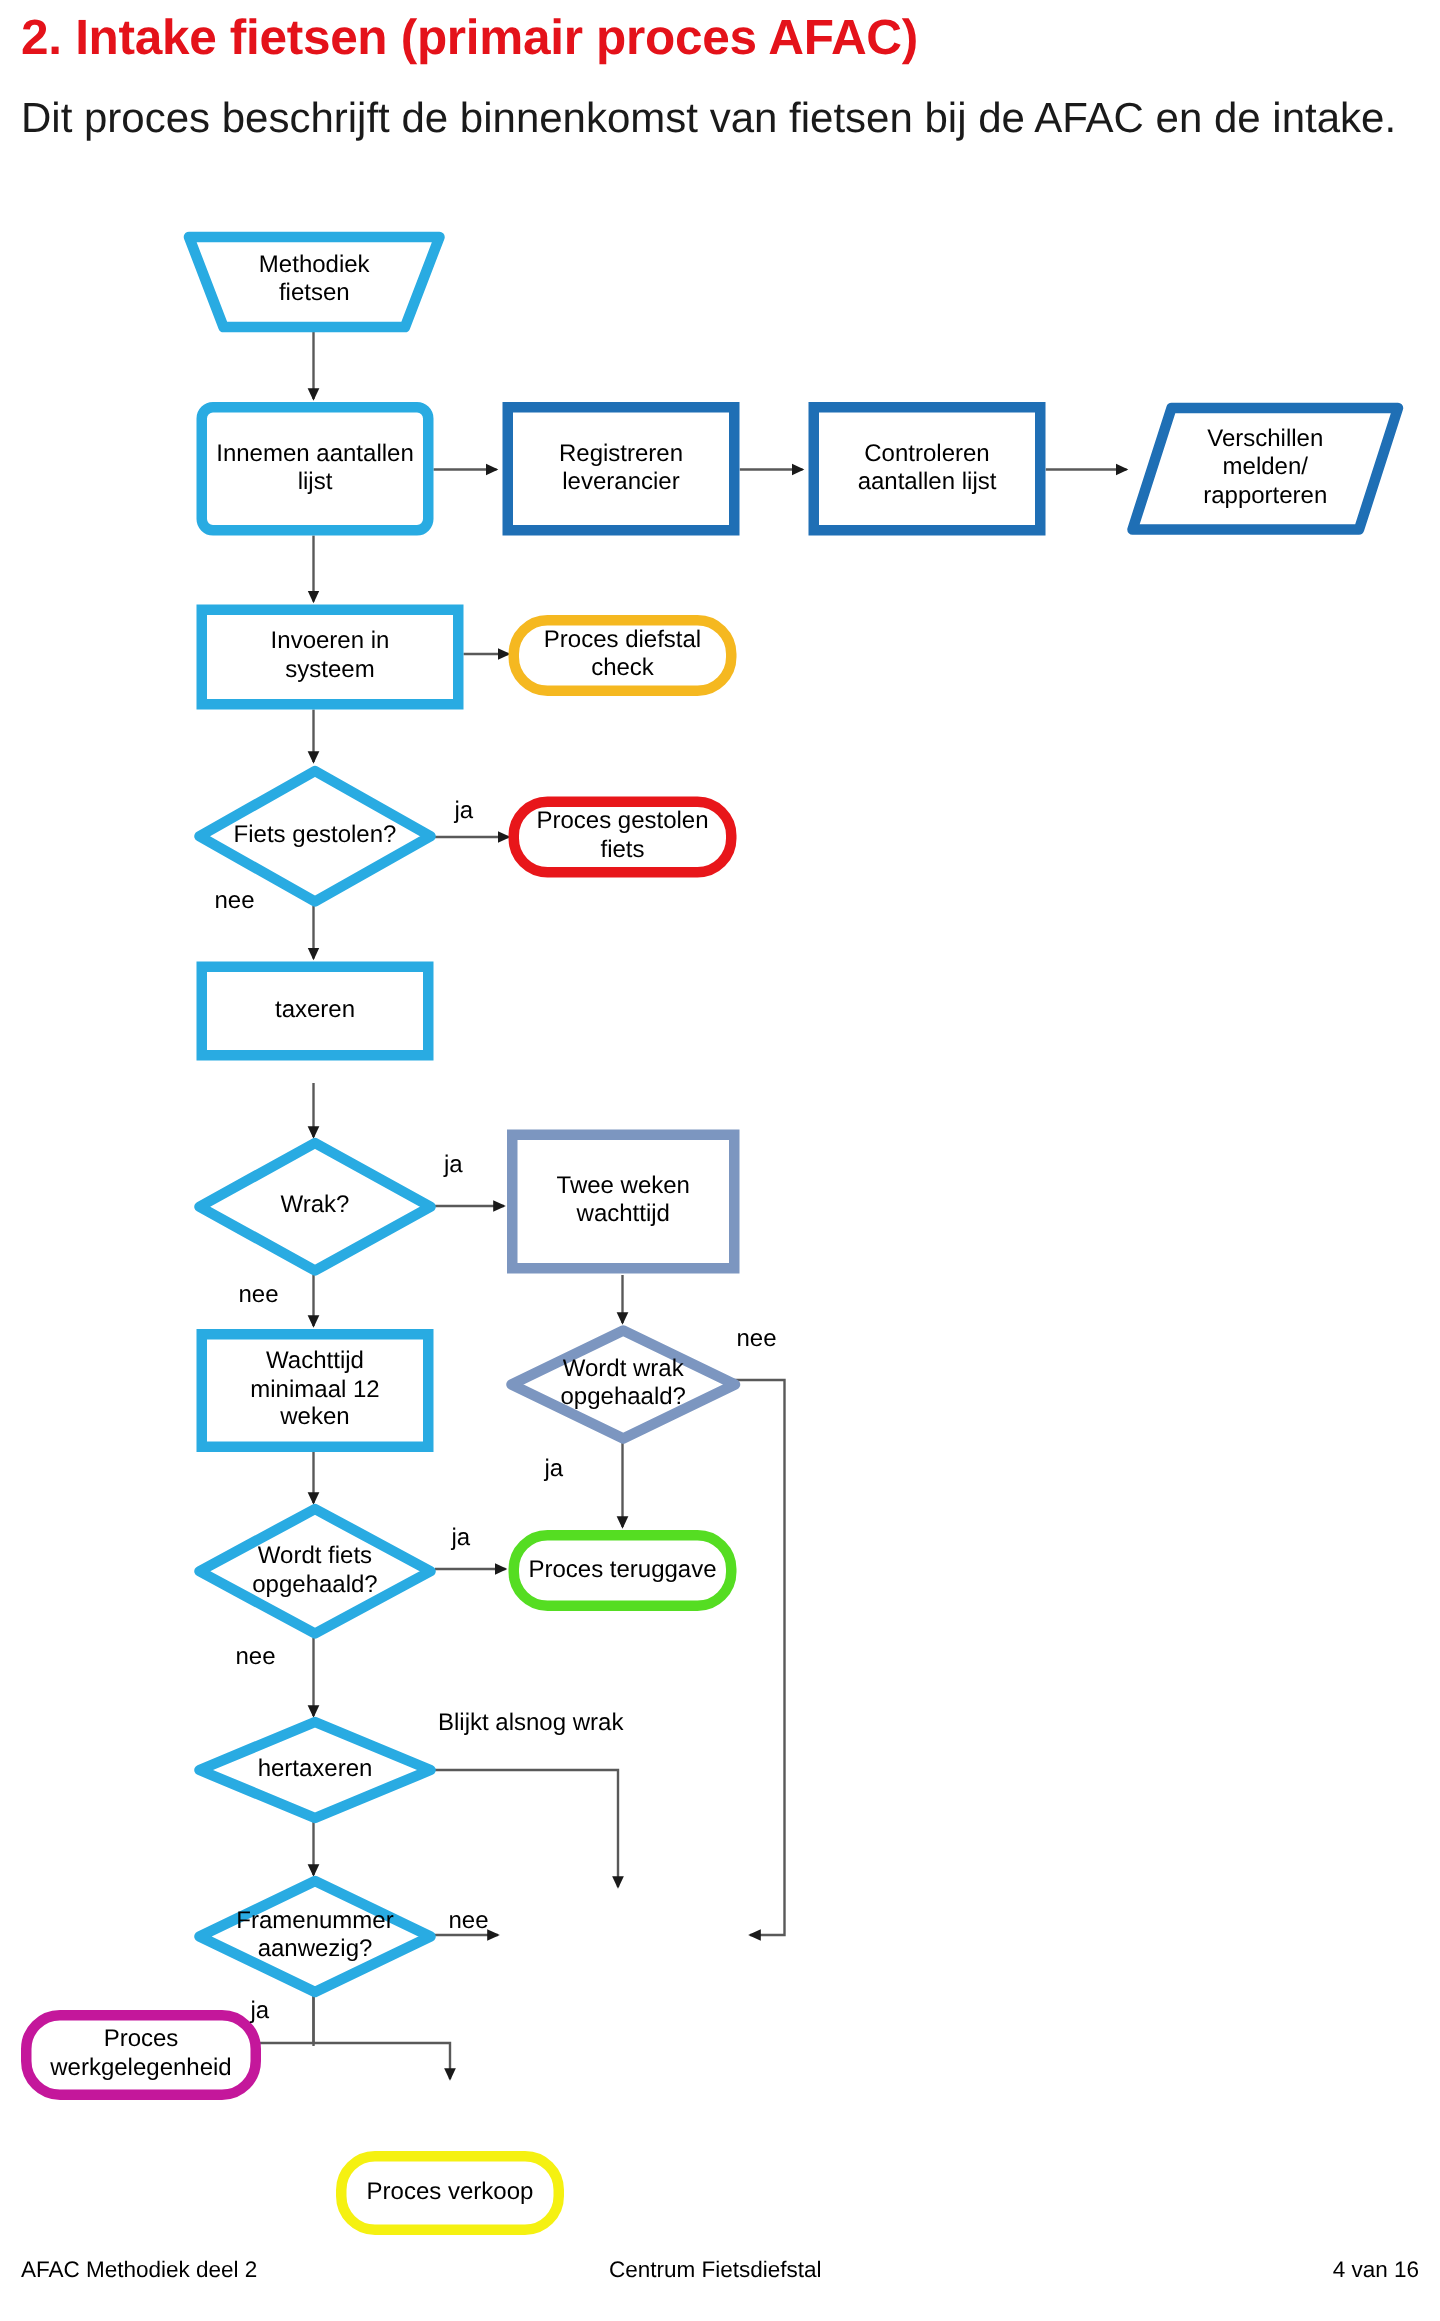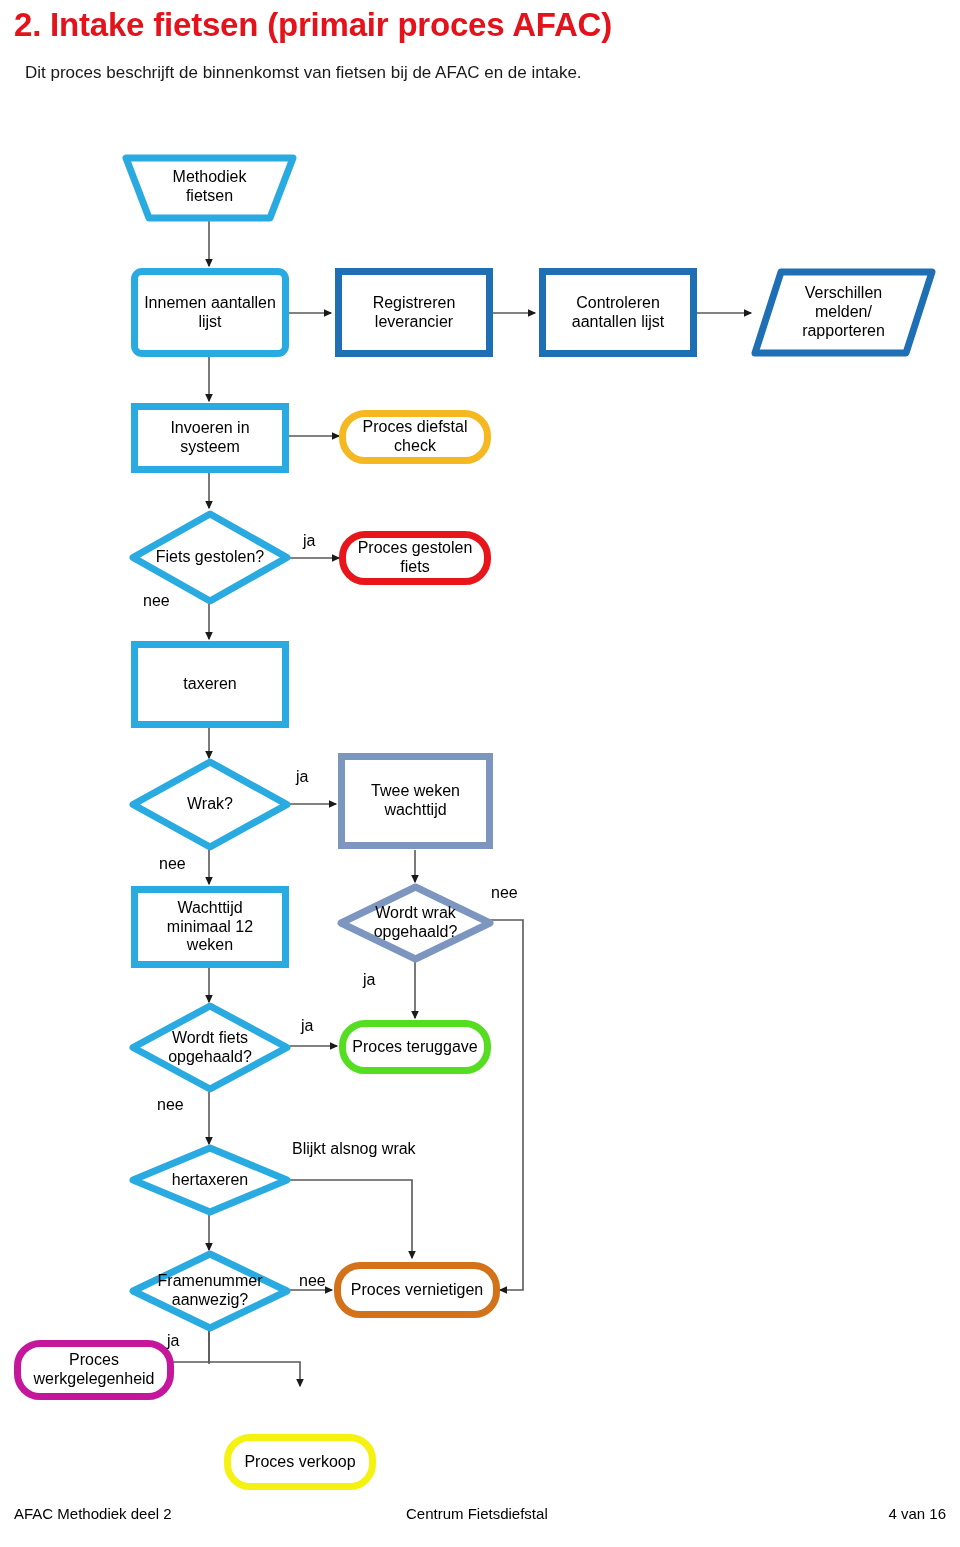--- a/index.html
+++ b/index.html
@@ -23,23 +23,23 @@
     left: 14px;
     top: 6px;
     font-size: 33px;
     font-weight: bold;
     color: #E4121A;
     letter-spacing: -0.2px;
     white-space: nowrap;
   }
   #doc-subtitle {
     position: absolute;
-    left: 25px;
+    left: 14px;
     top: 63px;
-    font-size: 17px;
+    font-size: 28px;
     font-weight: normal;
     color: #1a1a1a;
     white-space: nowrap;
   }
 
   
   #flow-canvas {
     position: absolute;
     left: 0;
     top: 0;
@@ -252,21 +252,21 @@
 
   <div class="node n-par" style="left:751px; top:268px; width:185px; height:89px;">
     <svg class="par-svg" viewBox="0 0 185 89" preserveAspectRatio="none">
       <polygon points="30,4 181,4 155,85 4,85" fill="#ffffff" stroke="#1F6FB5" stroke-width="7" stroke-linejoin="round"></polygon>
     </svg>
     <span class="par-label" style="white-space:pre-line;">Verschillen
 melden/
 rapporteren</span>
   </div>
 
-  <div class="node n-rect light" style="left:131px; top:403px; width:158px; height:70px;">
+  <div class="node n-rect light" style="left:131px; top:403px; width:178px; height:70px;">
     <span style="white-space:pre-line;">Invoeren in
 systeem</span>
   </div>
 
   <div class="node n-pill" style="left:339px; top:410px; width:152px; height:54px; border-color:#F5B820;">
     <span style="white-space:pre-line;">Proces diefstal
 check</span>
   </div>
 
   <div class="node n-diamond" style="left:129px; top:510px; width:162px; height:95px;">
@@ -274,21 +274,21 @@
       <polygon points="81,4 158,47.5 81,91 4,47.5" fill="#ffffff" stroke="#29ABE2" stroke-width="7" stroke-linejoin="round"></polygon>
     </svg>
     <span class="dia-label">Fiets gestolen?</span>
   </div>
 
   <div class="node n-pill" style="left:339px; top:531px; width:152px; height:54px; border-color:#E8161A;">
     <span style="white-space:pre-line;">Proces gestolen
 fiets</span>
   </div>
 
-  <div class="node n-rect light" style="left:131px; top:641px; width:158px; height:87px;">
+  <div class="node n-rect light" style="left:131px; top:641px; width:158px; height:66px;">
     <span>taxeren</span>
   </div>
 
   <div class="node n-diamond" style="left:129px; top:758px; width:162px; height:93px;">
     <svg class="dia-svg" viewBox="0 0 162 93" preserveAspectRatio="none">
       <polygon points="81,4 158,46.5 81,89 4,46.5" fill="#ffffff" stroke="#29ABE2" stroke-width="7" stroke-linejoin="round"></polygon>
     </svg>
     <span class="dia-label">Wrak?</span>
   </div>
 
@@ -331,23 +331,20 @@
 aanwezig?</span>
   </div>
 
   <div class="node n-diamond" style="left:129px; top:1144px; width:162px; height:72px;">
     <svg class="dia-svg" viewBox="0 0 162 72" preserveAspectRatio="none">
       <polygon points="81,4 158,36 81,68 4,36" fill="#ffffff" stroke="#29ABE2" stroke-width="7" stroke-linejoin="round"></polygon>
     </svg>
     <span class="dia-label">hertaxeren</span>
   </div>
 
-  <div class="node n-pill" style="left:334px; top:1262px; width:166px; height:56px; border-color:#D4721A;">
-    <span>Proces vernietigen</span>
-  </div>
 
   <div class="node n-pill" style="left:14px; top:1340px; width:160px; height:60px; border-color:#C4179B;">
     <span style="white-space:pre-line;">Proces
 werkgelegenheid</span>
   </div>
 
   <div class="node n-pill" style="left:224px; top:1390px; width:152px; height:56px; border-color:#F5F111;margin-top:44px;">
     <span>Proces verkoop</span>
   </div>
 

